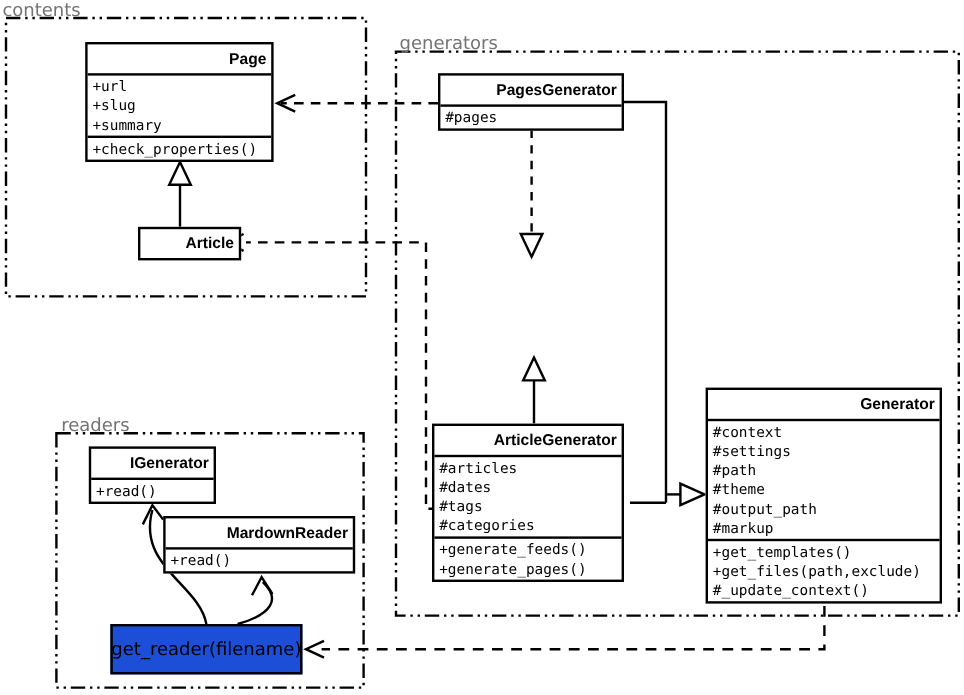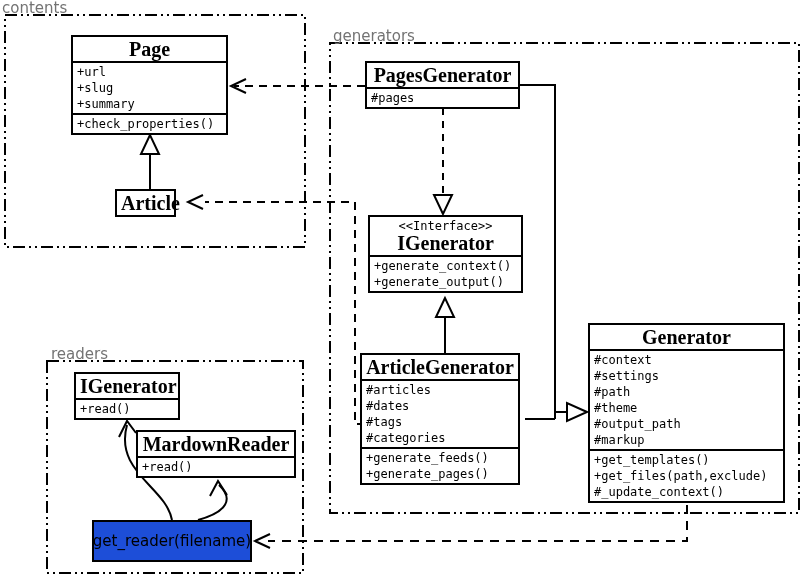--- a/index.html
+++ b/index.html
@@ -1,22 +1,22 @@
 <!DOCTYPE html>
 <html><head>
 <meta charset="utf-8">
 <style>
   html,body{margin:0;padding:0;background:#ffffff;}
   #stage{position:relative;width:803px;height:579px;background:#ffffff;
          font-family:"DejaVu Sans",sans-serif;overflow:hidden;}
   #wires{position:absolute;left:0;top:0;z-index:1;}
   .uml-class{position:absolute;z-index:2;background:#ffffff;border:2px solid #000;
              box-sizing:border-box;}
-  .uml-title{font-family:Liberation Serif, serif;font-weight:bold;font-size:20px;
-             line-height:20px;padding:2px 4px;text-align:center;white-space:nowrap;}
+  .uml-title{font-family:Liberation Sans, sans-serif;font-weight:bold;font-size:13px;
+             line-height:20px;padding:2px 4px;text-align:right;white-space:nowrap;}
   .uml-head{padding:2px 4px;text-align:center;}
   .uml-stereo{font-family:"DejaVu Sans Mono",monospace;font-size:12px;line-height:14px;}
   .uml-head .uml-title{padding:0;}
   .uml-sec{border-top:2px solid #000;padding:1px 4px;}
   .member{font-family:"DejaVu Sans Mono",monospace;font-size:12px;line-height:16px;
           white-space:pre;}
   .plain-box{position:absolute;z-index:2;background:#1d4ed8;border:2px solid #000;
              box-sizing:border-box;display:flex;align-items:center;justify-content:center;
              font-size:15px;font-family:"DejaVu Sans",sans-serif;}
   .pkg-label{position:absolute;z-index:3;font-size:15px;line-height:16px;
@@ -90,41 +90,31 @@
     <div class="uml-sec">
         <div class="member">+url</div>
         <div class="member">+slug</div>
         <div class="member">+summary</div>
       </div>
     <div class="uml-sec">
         <div class="member">+check_properties()</div>
       </div>
   </div>
 
-  <div class="uml-class" style="left:115px;top:189px;width:61px;">
+  <div class="uml-class" style="left:115px;top:189px;width:86px;">
     <div class="uml-title">Article</div>
   </div>
 
   <div class="uml-class" style="left:365px;top:61px;width:155px;">
     <div class="uml-title">PagesGenerator</div>
     <div class="uml-sec">
         <div class="member">#pages</div>
       </div>
   </div>
 
-  <div class="uml-class" style="left:368px;top:215px;width:155px;">
-    <div class="uml-head">
-      <div class="uml-stereo">&lt;&lt;Interface&gt;&gt;</div>
-      <div class="uml-title">IGenerator</div>
-    </div>
-    <div class="uml-sec">
-        <div class="member">+generate_context()</div>
-        <div class="member">+generate_output()</div>
-      </div>
-  </div>
 
   <div class="uml-class" style="left:360px;top:353px;width:160px;">
     <div class="uml-title">ArticleGenerator</div>
     <div class="uml-sec">
         <div class="member">#articles</div>
         <div class="member">#dates</div>
         <div class="member">#tags</div>
         <div class="member">#categories</div>
       </div>
     <div class="uml-sec">

